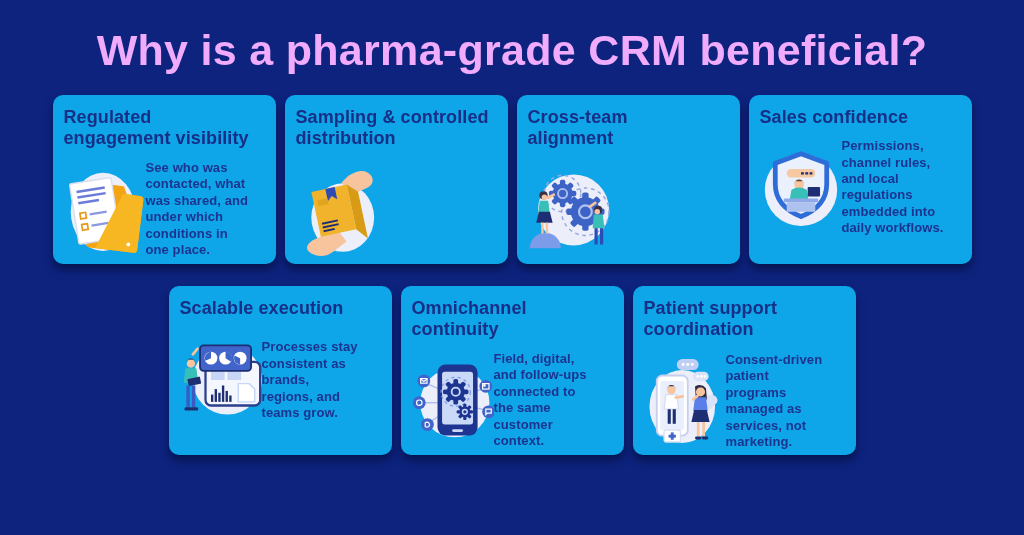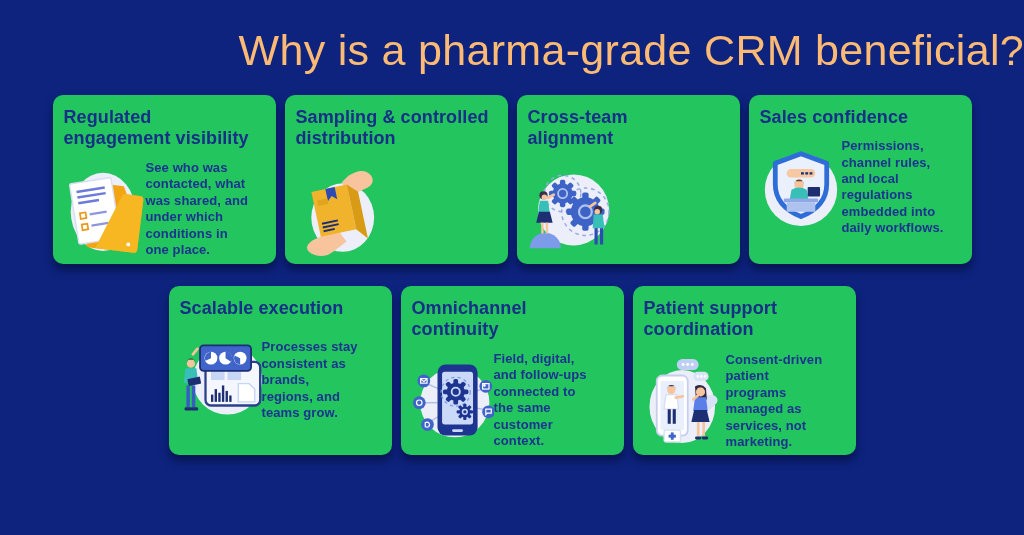--- a/index.html
+++ b/index.html
@@ -4,34 +4,34 @@
 <style>
   html,body{margin:0;padding:0;}
   body{
     width:1024px;height:535px;
     background:#0d237e;
     font-family:"Liberation Sans", sans-serif;
     overflow:hidden;
   }
   .page-title{
     margin:0;padding-top:26px;
-    text-align:right;
-    color:#fdba74;
+    text-align:center;
+    color:#f0abfc;
     font-size:43px;
-    font-weight:400;
+    font-weight:700;
     letter-spacing:.3px;
     line-height:1.15;
   }
   .rows{margin-top:20px;}
   .row{display:flex;justify-content:center;gap:9px;}
   .row + .row{margin-top:22px;}
   .card{
     width:223px;height:169px;
     box-sizing:border-box;
-    background:#22c55e;
+    background:#0ea5e9;
     border-radius:10px;
     padding:12px 10px 9px 11px;
     box-shadow:0 6px 9px rgba(3,10,45,.55);
   }
   .card-title{
     color:#172f87;
     font-size:18px;
     font-weight:bold;
     line-height:1.16;
     white-space:pre-line;

